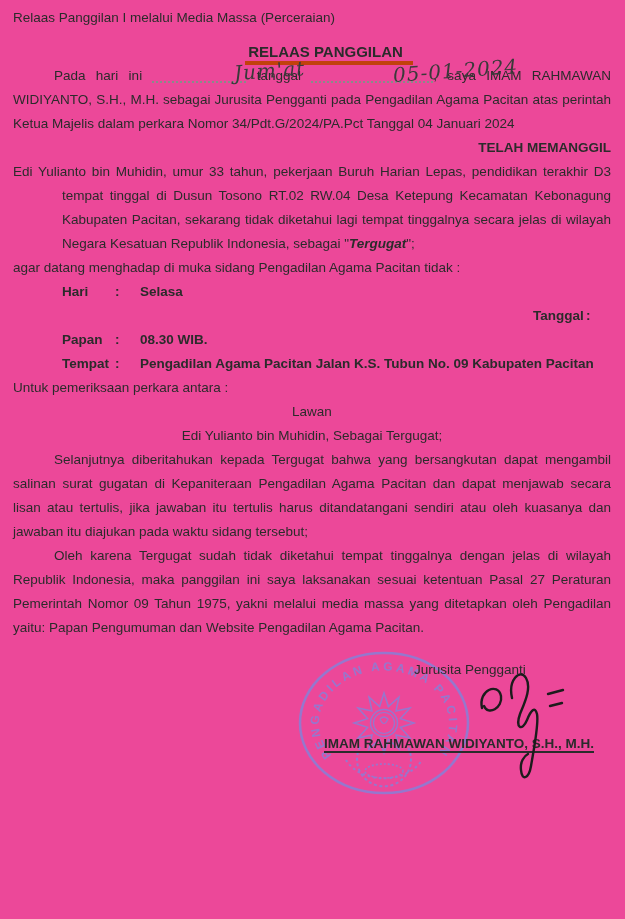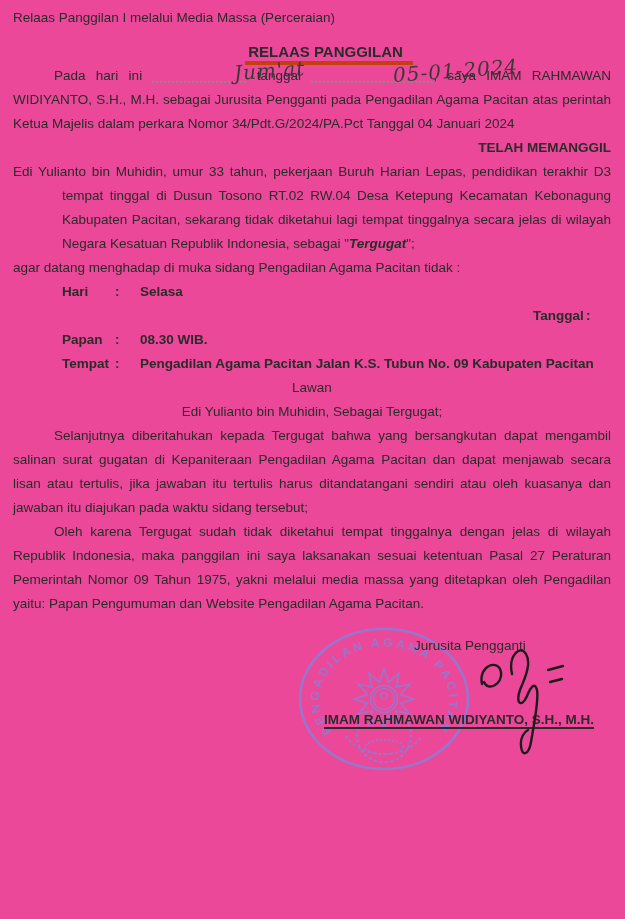--- a/index.html
+++ b/index.html
@@ -92,20 +92,21 @@
     <span class="sched-label">Papan</span>
     <span class="sched-colon">:</span>
     <span class="sched-value">08.30 WIB.</span>
   </div>
   <div class="sched-row">
     <span class="sched-label">Tempat</span>
     <span class="sched-colon">:</span>
     <span class="sched-value">Pengadilan Agama Pacitan Jalan K.S. Tubun No. 09 Kabupaten Pacitan</span>
   </div>
 
+  <p>Untuk pemeriksaan perkara antara :</p>
 
 
   <p class="center-line b">Lawan</p>
 
   <p class="center-line"><span class="b">Edi Yulianto bin Muhidin</span><span>, Sebagai Tergugat;</span></p>
 
   <p class="para indent">Selanjutnya diberitahukan kepada  Tergugat bahwa yang bersangkutan  dapat mengambil salinan surat gugatan di Kepaniteraan Pengadilan Agama Pacitan dan dapat menjawab secara lisan atau tertulis, jika jawaban itu tertulis harus ditandatangani sendiri atau oleh kuasanya dan jawaban itu diajukan pada waktu sidang tersebut;</p>
 
   <p class="para indent"><span>Oleh karena Tergugat sudah tidak diketahui tempat tinggalnya dengan jelas di wilayah Republik Indonesia, maka panggilan ini saya laksanakan sesuai ketentuan </span><span class="b">Pasal 27 Peraturan Pemerintah Nomor 09 Tahun 1975,</span><span> yakni melalui media massa yang ditetapkan oleh Pengadilan yaitu: Papan Pengumuman dan Website Pengadilan Agama Pacitan.</span></p>
 

